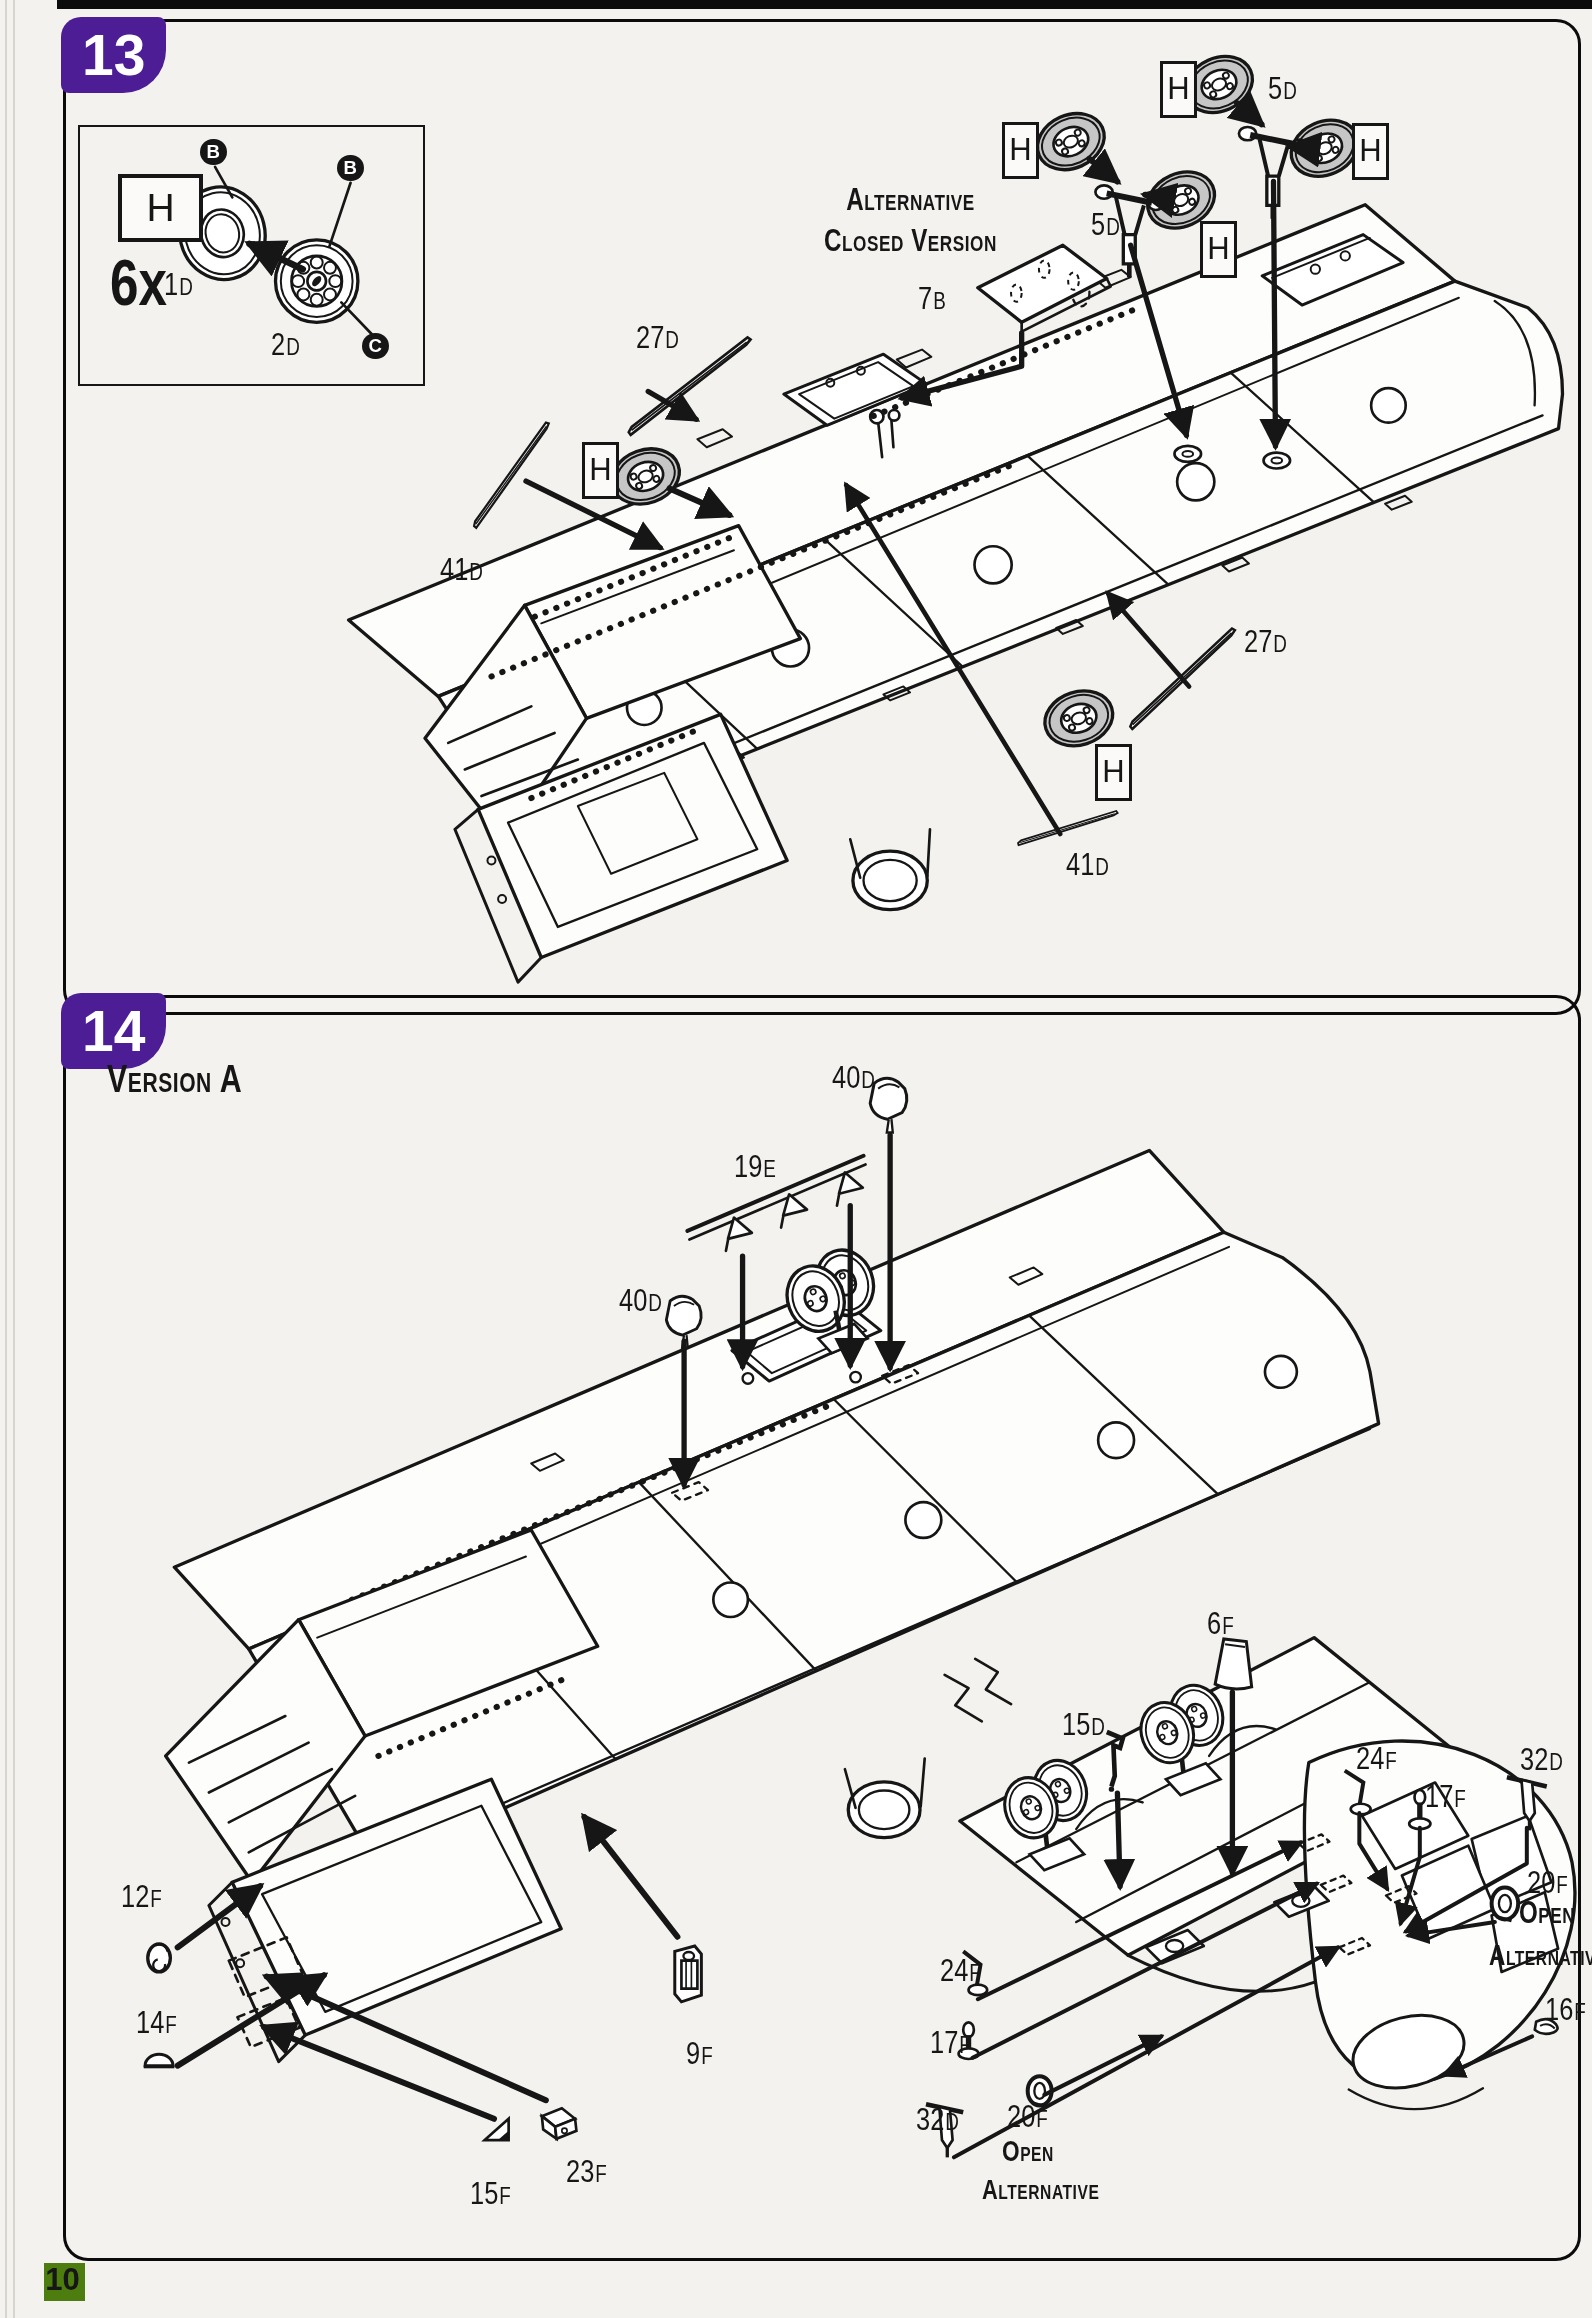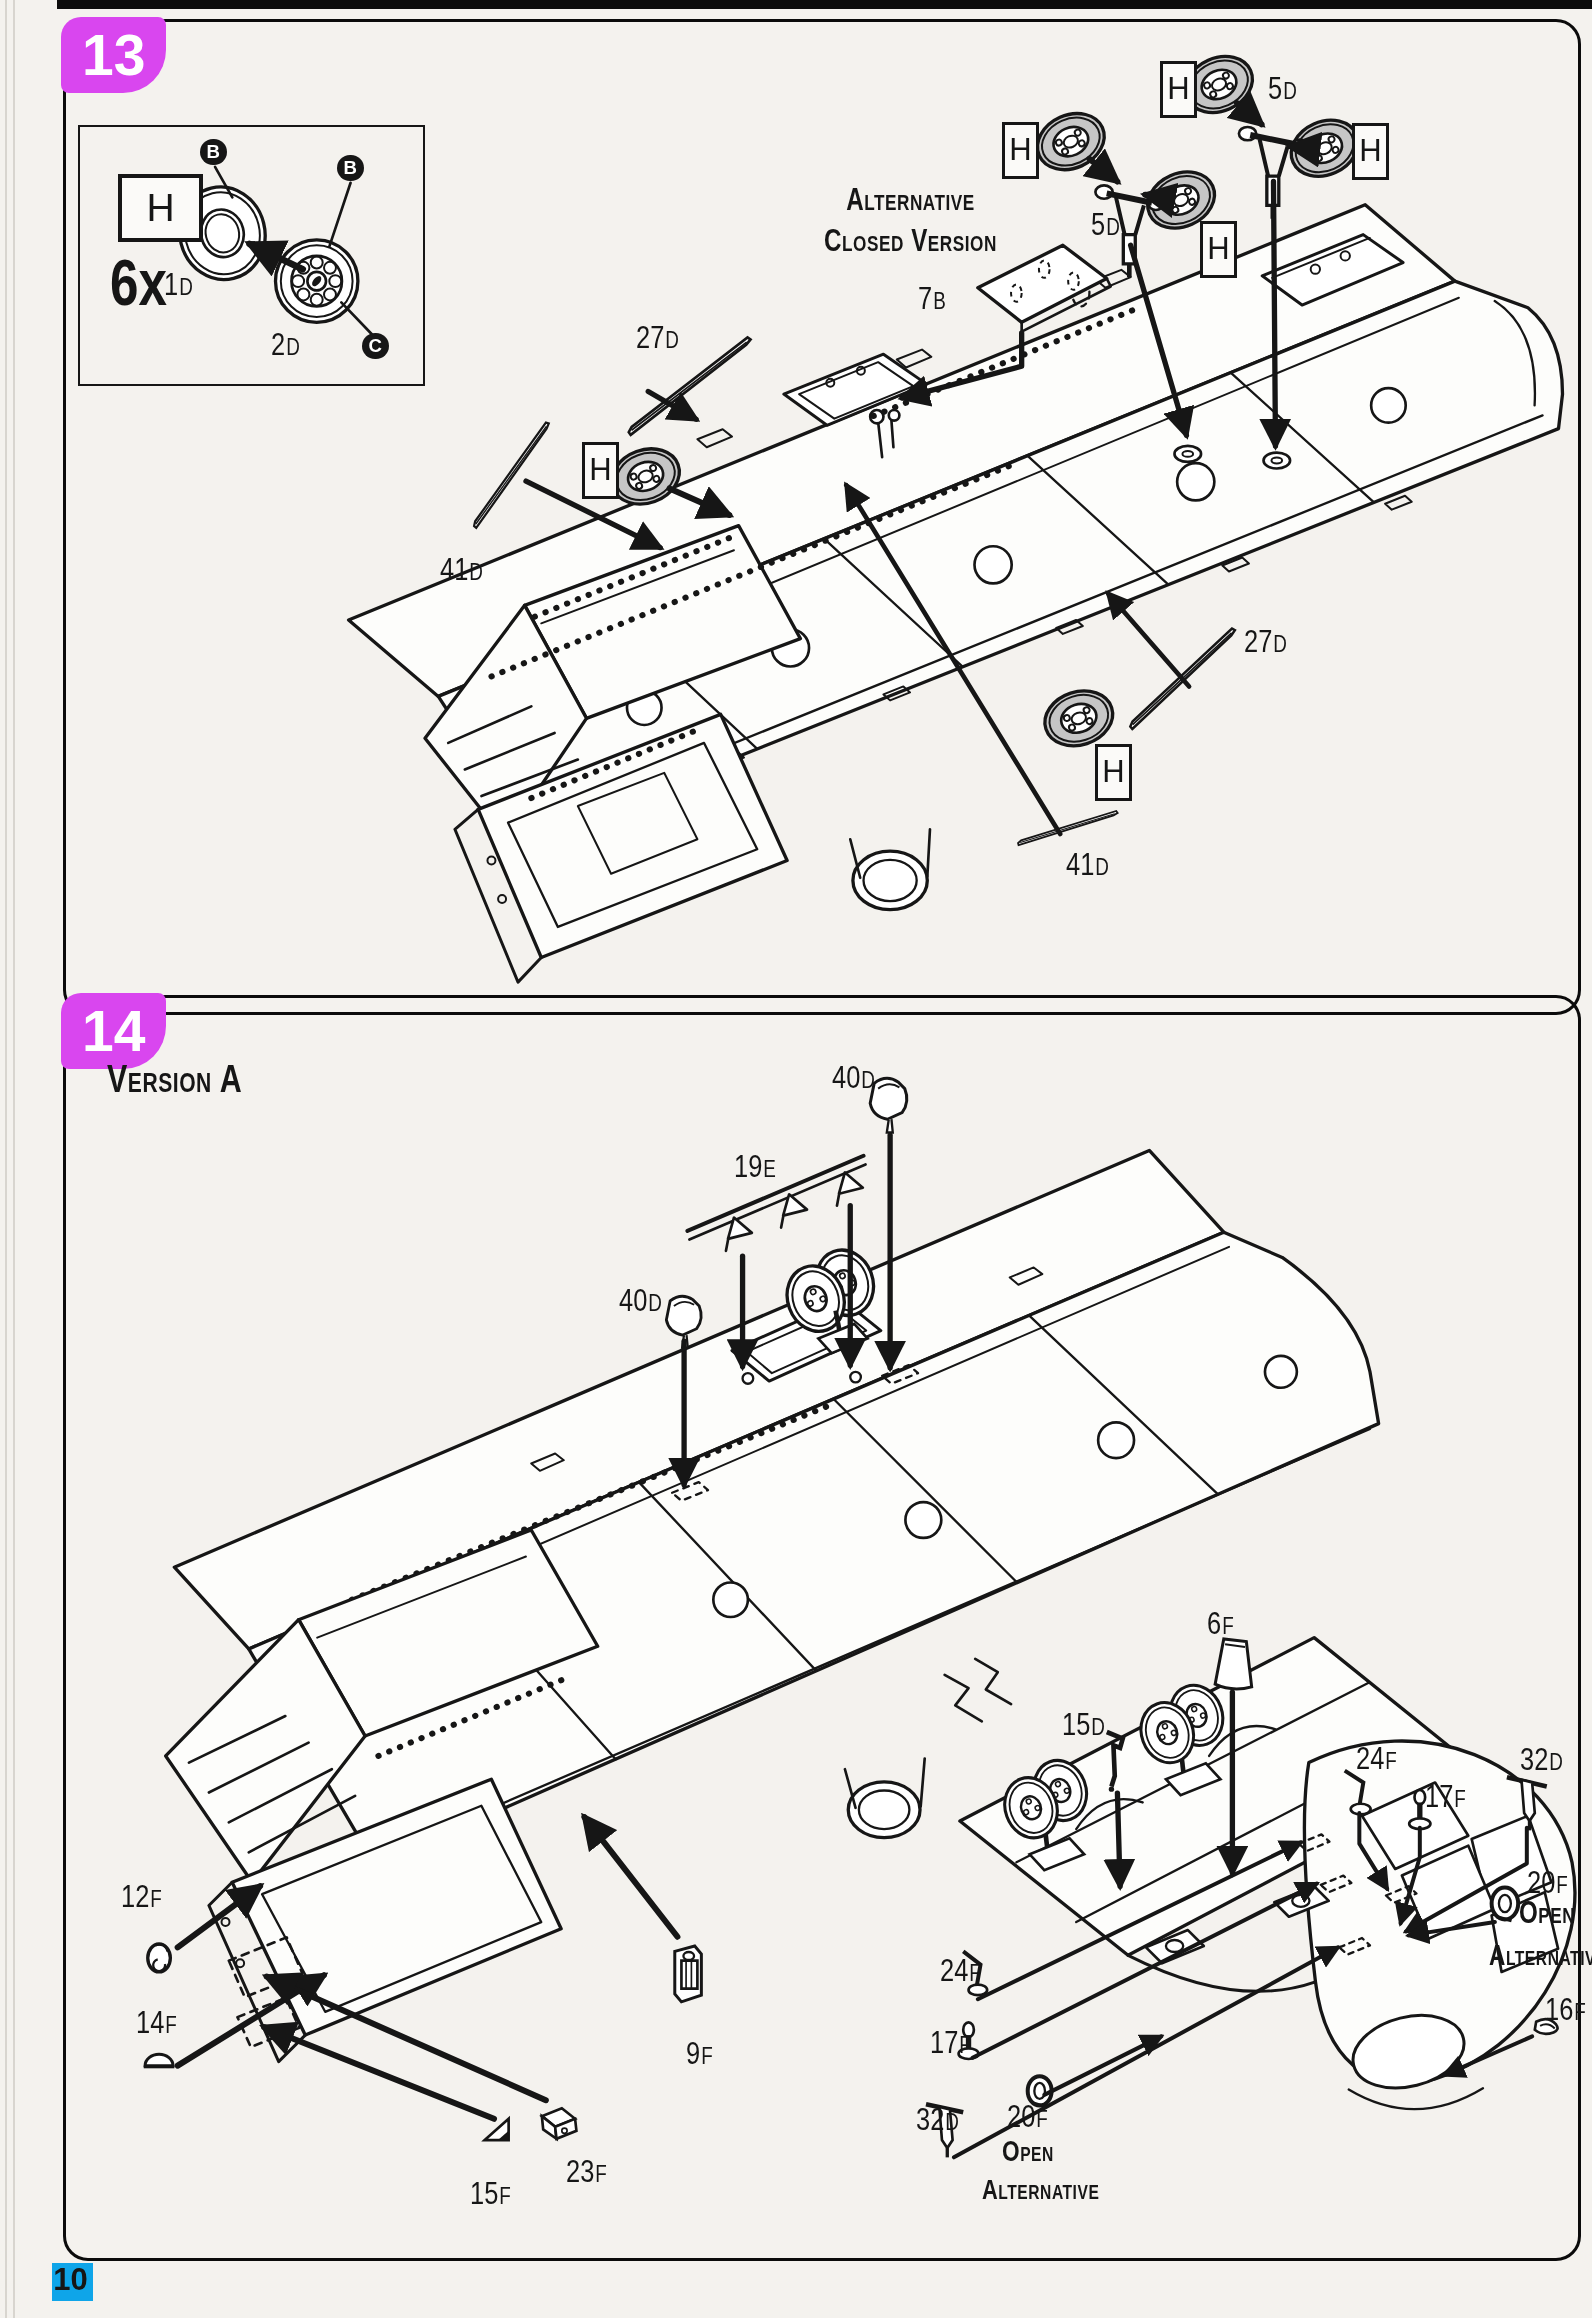--- a/index.html
+++ b/index.html
@@ -1,39 +1,39 @@
 <!DOCTYPE html>
 <html style="font-size:10.6px"><head>
 <meta charset="utf-8">
 <style>
   html,body{margin:0;padding:0}
   body{width:1593px;height:2319px;position:relative;overflow:hidden;
        background:#f4f2ee;font-family:"Liberation Sans",sans-serif;color:#161616}
   .scanbar{position:absolute;background:#0c0c0c}
   .scanline{position:absolute;top:0;bottom:0;width:2px;background:#d8d5cf}
   .panel{position:absolute;border:3.3px solid #0b0b0b;border-radius:25px}
-  .badge{position:absolute;left:-4.7px;top:-4.7px;width:105px;height:76px;background:#d946ef;
+  .badge{position:absolute;left:-4.7px;top:-4.7px;width:105px;height:76px;background:#4c1d95;
          border-radius:20px 8px 43px 8px;color:#ffffff;display:flex;align-items:center;
          justify-content:center;font-size:57px;font-weight:700}
   .inset{position:absolute;left:12px;top:103px;width:343px;height:257px;border:2.7px solid #161616}
   .hbox{position:absolute;width:31px;height:51px;border:3.3px solid #161616;background:#fbfaf8;
         display:flex;align-items:center;justify-content:center;font-size:31px;font-weight:500}
   .hbox-lg{width:77px;height:60px;border-width:4px;font-size:39px}
   .callout{position:absolute;width:26.6px;height:26.6px;border-radius:50%;background:#161616;color:#fff;
            display:flex;align-items:center;justify-content:center;font-size:18.6px;font-weight:700}
   .plabel{position:absolute;white-space:nowrap;transform:scaleX(.82);transform-origin:left top;line-height:1}
   .pnum{font-size:31px;font-weight:400}
   .psuf{font-size:23px;font-weight:400;margin-left:1.3px}
   .qty{position:absolute;left:44px;top:229px;font-size:64px;font-weight:700;line-height:1;
        transform:scaleX(.8);transform-origin:left top}
   .heading{position:absolute;font-weight:700;font-variant:small-caps;white-space:nowrap;line-height:1;
            transform:scaleX(.78);transform-origin:center top;letter-spacing:0.7px}
   .heading.left-origin{transform-origin:left top}
-  .pagenum{position:absolute;left:52px;top:2263px;font-size:31px;font-weight:700;line-height:1;
-           background:#0ea5e9;padding:1.3px 5.3px 5.3px 1.3px;z-index:5}
+  .pagenum{position:absolute;left:44px;top:2263px;font-size:31px;font-weight:700;line-height:1;
+           background:#4d7c0f;padding:1.3px 5.3px 5.3px 1.3px;z-index:5}
   svg{position:absolute;left:0;top:0}
 </style>
 </head>
 <body>
 
 <div class="scanbar" style="left:57px;top:0;width:1536px;height:8.6px"></div>
 <div class="scanline" style="left:5.3px"></div>
 <div class="scanline" style="left:13.3px"></div>
 
 <section class="panel" style="left:63px;top:18.6px;width:1512px;height:990px">

